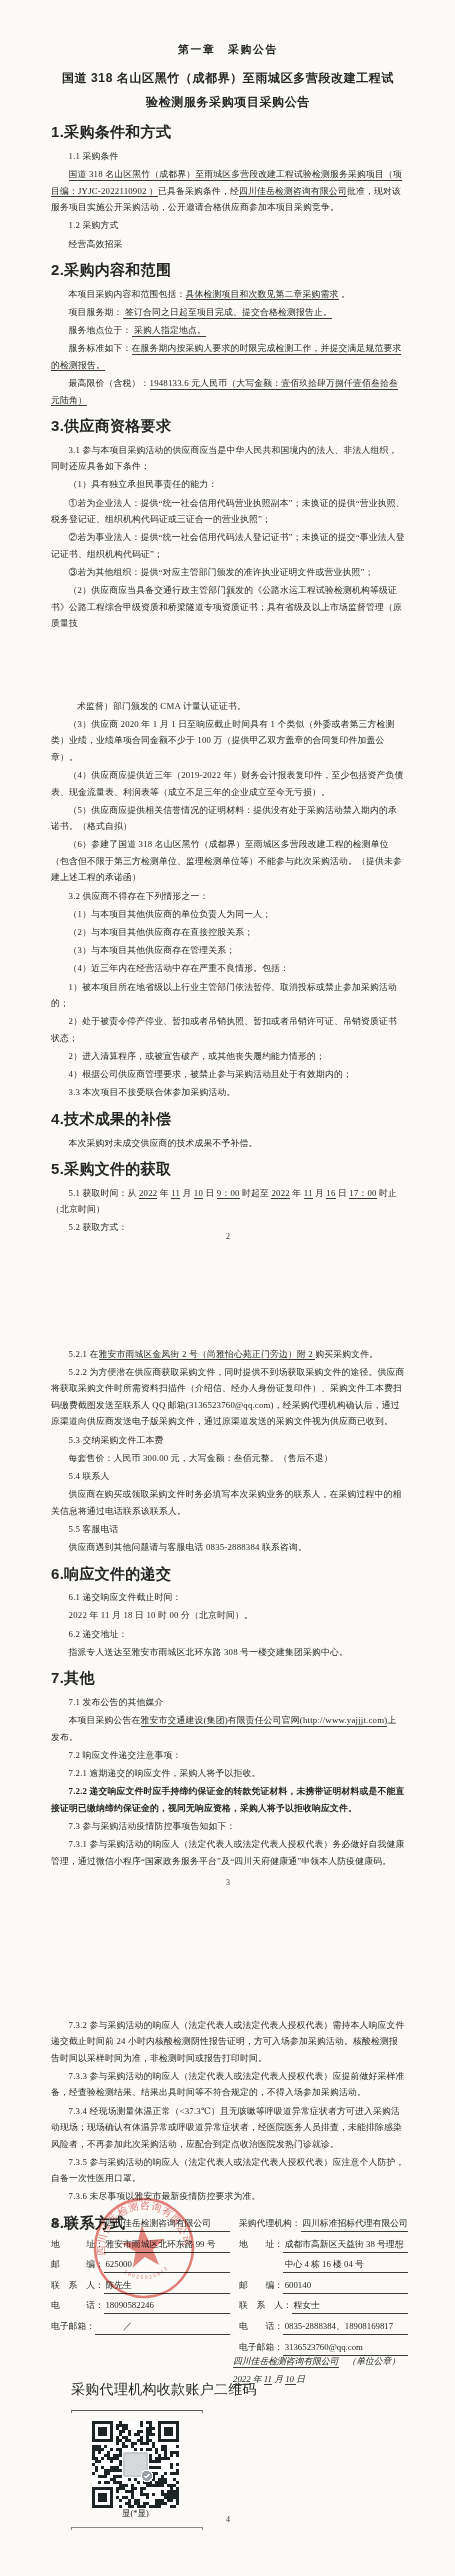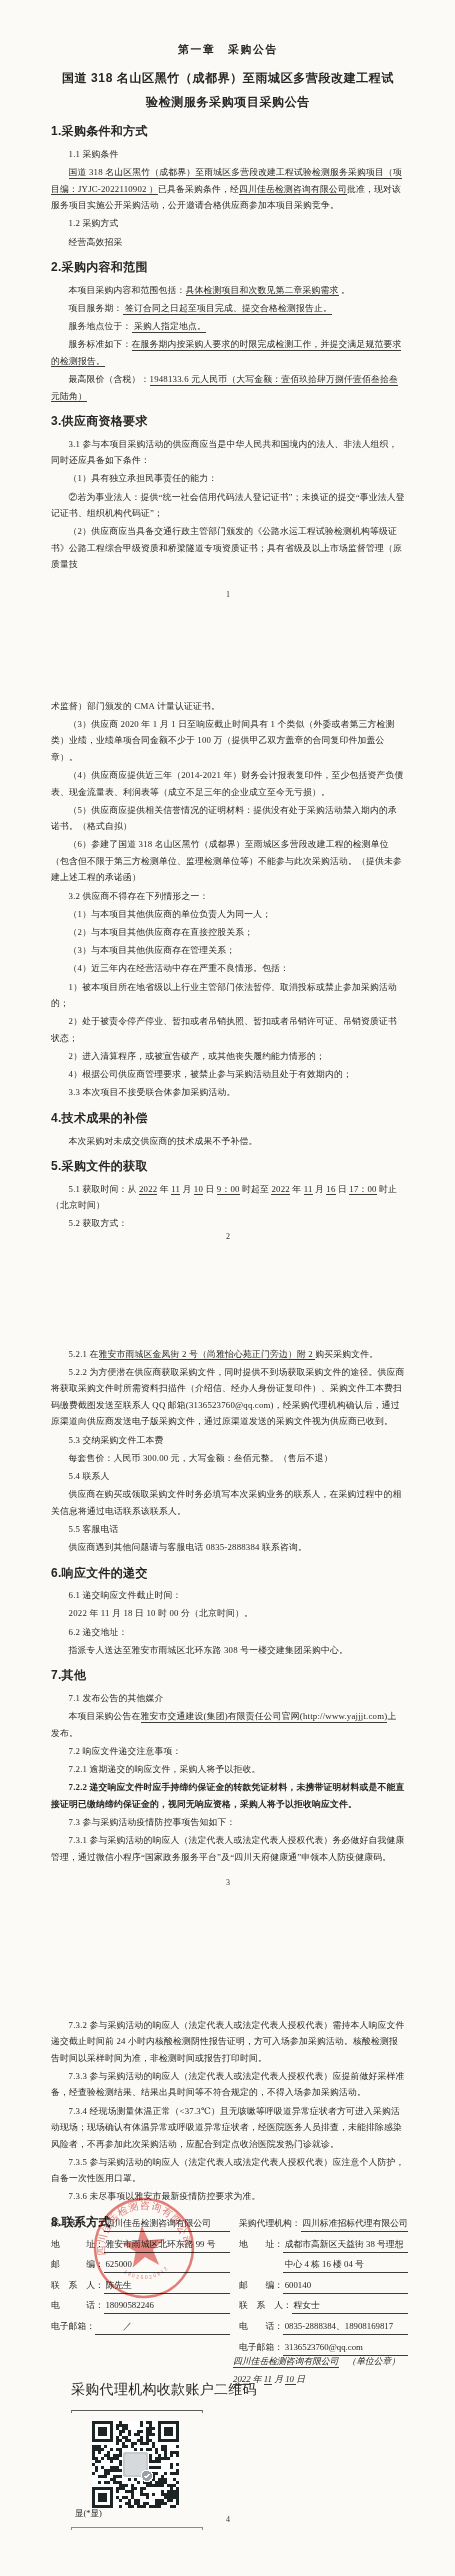--- a/index.html
+++ b/index.html
@@ -17,24 +17,24 @@
   .chapter{
     text-align:center;font-family:Liberation Serif, serif;
     font-weight:bold;font-size:10.8px;letter-spacing:1.7px;margin:3.4px 0 9px;
   }
   .doc-title{
     text-align:center;font-family:"Liberation Sans","DejaVu Sans",sans-serif;
     font-weight:bold;font-size:12px;line-height:24px;letter-spacing:0.6px;margin-bottom:3.4px;
   }
   .sec-h{
     font-family:"Liberation Sans","DejaVu Sans",sans-serif;font-weight:bold;
-    font-size:12px;margin:9px 0 5.7px;letter-spacing:0.3px;
+    font-size:15px;margin:9px 0 5.7px;letter-spacing:0.3px;
   }
   .para{font-size:8.8px;line-height:16.5px;margin:1.7px 0;text-indent:2em;letter-spacing:0.2px;}
-  .para.ni{text-indent:0;}
+  .para.ni{text-indent:0;margin-left:26px;}
   .para.bold{font-weight:bold;}
   .u{border-bottom:0.6px solid #3c3c3c;padding-bottom:0.6px;}
   .page-num{position:absolute;left:0;width:456px;text-align:center;font-size:8px;color:#333;}
   #num1{top:590px;}
   #num2{top:1232px;}
   #num3{top:1878px;}
   #num4{top:2515px;}
   
   .contact-col{position:absolute;font-size:8.8px;z-index:1;}
   #contact-left{left:51px;top:2216px;width:179px;}
@@ -45,21 +45,21 @@
   .c-value{flex:1;border-bottom:0.6px solid #3c3c3c;padding-left:1.7px;min-height:15px;}
   .sig{position:absolute;left:233px;top:2353px;width:169px;
        font-size:8.8px;line-height:17.7px;z-index:1;font-style:italic;}
   .stamp{position:absolute;left:90px;top:2194px;transform:rotate(-6deg);
          mix-blend-mode:multiply;opacity:.9;z-index:2;pointer-events:none;}
   .stamp text{fill:#d95850;font-family:"Liberation Sans","DejaVu Sans",sans-serif;}
   .qr-label{position:absolute;left:71px;top:2381px;font-size:14px;letter-spacing:0.3px;}
   .qr-divider{position:absolute;left:71px;top:2410px;width:130px;height:1.7px;
               border-top:1.1px solid #5a5a5a;border-left:0.6px solid #777;border-right:0.6px solid #777;}
   .qr-box{position:absolute;left:92px;top:2421px;width:87px;height:87px;}
-  .qr-caption{position:absolute;left:75px;top:2508px;width:121px;text-align:left;font-size:8.5px;}
+  .qr-caption{position:absolute;left:75px;top:2508px;width:121px;text-align:center;font-size:8.5px;}
   .footer-line{position:absolute;left:71px;top:2527px;width:130px;height:2.3px;
                border-top:0.6px solid #8a8a8a;border-left:0.6px solid #8a8a8a;border-right:0.6px solid #8a8a8a;}
 </style>
 </head>
 <body>
 
 <div class="page" id="page1">
   <div class="chapter">第一章　采购公告</div>
   <div class="doc-title">
     <div>国道 318 名山区黑竹（成都界）至雨城区多营段改建工程试</div>
@@ -73,31 +73,33 @@
       <p class="para"><span>经营高效招采</span></p>
       <div class="sec-h">2.采购内容和范围</div>
       <p class="para"><span>本项目采购内容和范围包括：</span><span class="u">具体检测项目和次数见第二章采购需求</span><span> 。</span></p>
       <p class="para"><span>项目服务期：</span><span class="u"> 签订合同之日起至项目完成、提交合格检测报告止。</span></p>
       <p class="para"><span>服务地点位于：</span><span class="u"> 采购人指定地点。</span></p>
       <p class="para"><span>服务标准如下：</span><span class="u">在服务期内按采购人要求的时限完成检测工作，并提交满足规范要求的检测报告。</span></p>
       <p class="para"><span>最高限价（含税）：</span><span class="u">1948133.6 元人民币（大写金额：壹佰玖拾肆万捌仟壹佰叁拾叁元陆角）</span></p>
       <div class="sec-h">3.供应商资格要求</div>
       <p class="para"><span>3.1 参与本项目采购活动的供应商应当是中华人民共和国境内的法人、非法人组织，同时还应具备如下条件：</span></p>
       <p class="para"><span>（1）具有独立承担民事责任的能力：</span></p>
+      <p class="para"><span>①若为企业法人：提供“统一社会信用代码营业执照副本”；未换证的提供“营业执照、税务登记证、组织机构代码证或三证合一的营业执照”；</span></p>
       <p class="para"><span>②若为事业法人：提供“统一社会信用代码法人登记证书”；未换证的提交“事业法人登记证书、组织机构代码证”；</span></p>
+      <p class="para"><span>③若为其他组织：提供“对应主管部门颁发的准许执业证明文件或营业执照”；</span></p>
       <p class="para"><span>（2）供应商应当具备交通行政主管部门颁发的《公路水运工程试验检测机构等级证书》公路工程综合甲级资质和桥梁隧道专项资质证书；具有省级及以上市场监督管理（原质量技</span></p>
     </div>
 </div>
 <div class="page-num" id="num1">1</div>
 
 <div class="page" id="page2">
   <div>
       <p class="para ni"><span>术监督）部门颁发的 CMA 计量认证证书。</span></p>
       <p class="para"><span>（3）供应商 2020 年 1 月 1 日至响应截止时间具有 1 个类似（外委或者第三方检测类）业绩，业绩单项合同金额不少于 100 万（提供甲乙双方盖章的合同复印件加盖公章）。</span></p>
-      <p class="para"><span>（4）供应商应提供近三年（2014-2021 年）财务会计报表复印件，至少包括资产负债表、现金流量表、利润表等（成立不足三年的企业成立至今无亏损）。</span></p>
+      <p class="para"><span>（4）供应商应提供近三年（2019-2022 年）财务会计报表复印件，至少包括资产负债表、现金流量表、利润表等（成立不足三年的企业成立至今无亏损）。</span></p>
       <p class="para"><span>（5）供应商应提供相关信誉情况的证明材料：提供没有处于采购活动禁入期内的承诺书。（格式自拟）</span></p>
       <p class="para"><span>（6）参建了国道 318 名山区黑竹（成都界）至雨城区多营段改建工程的检测单位（包含但不限于第三方检测单位、监理检测单位等）不能参与此次采购活动。（提供未参建上述工程的承诺函）</span></p>
       <p class="para"><span>3.2 供应商不得存在下列情形之一：</span></p>
       <p class="para"><span>（1）与本项目其他供应商的单位负责人为同一人；</span></p>
       <p class="para"><span>（2）与本项目其他供应商存在直接控股关系；</span></p>
       <p class="para"><span>（3）与本项目其他供应商存在管理关系；</span></p>
       <p class="para"><span>（4）近三年内在经营活动中存在严重不良情形。包括：</span></p>
       <p class="para"><span>1）被本项目所在地省级以上行业主管部门依法暂停、取消投标或禁止参加采购活动的；</span></p>
       <p class="para"><span>2）处于被责令停产停业、暂扣或者吊销执照、暂扣或者吊销许可证、吊销资质证书状态；</span></p>
       <p class="para"><span>2）进入清算程序，或被宣告破产，或其他丧失履约能力情形的；</span></p>

